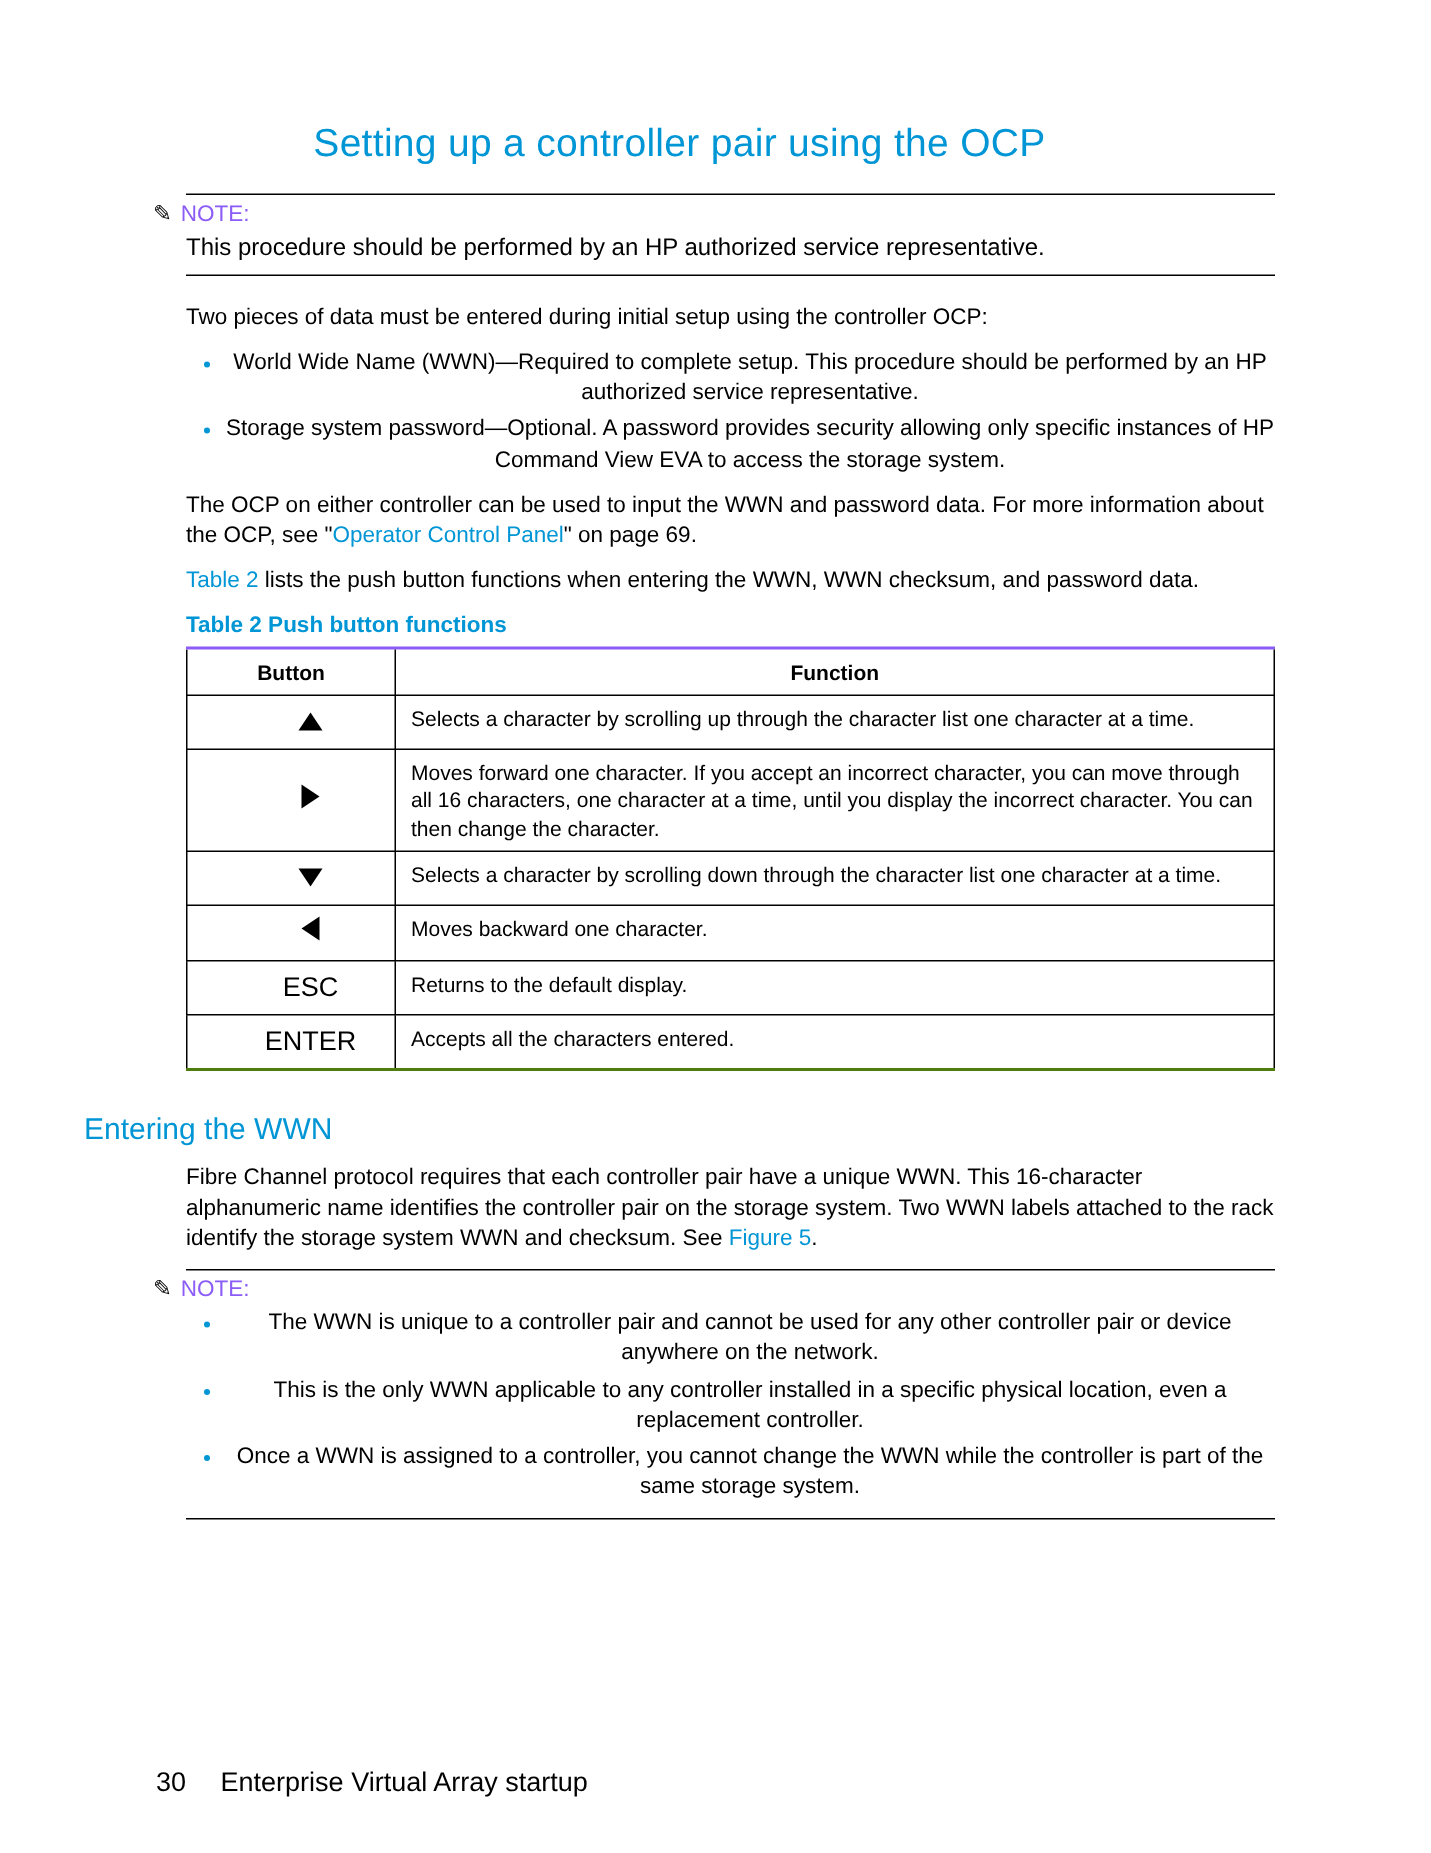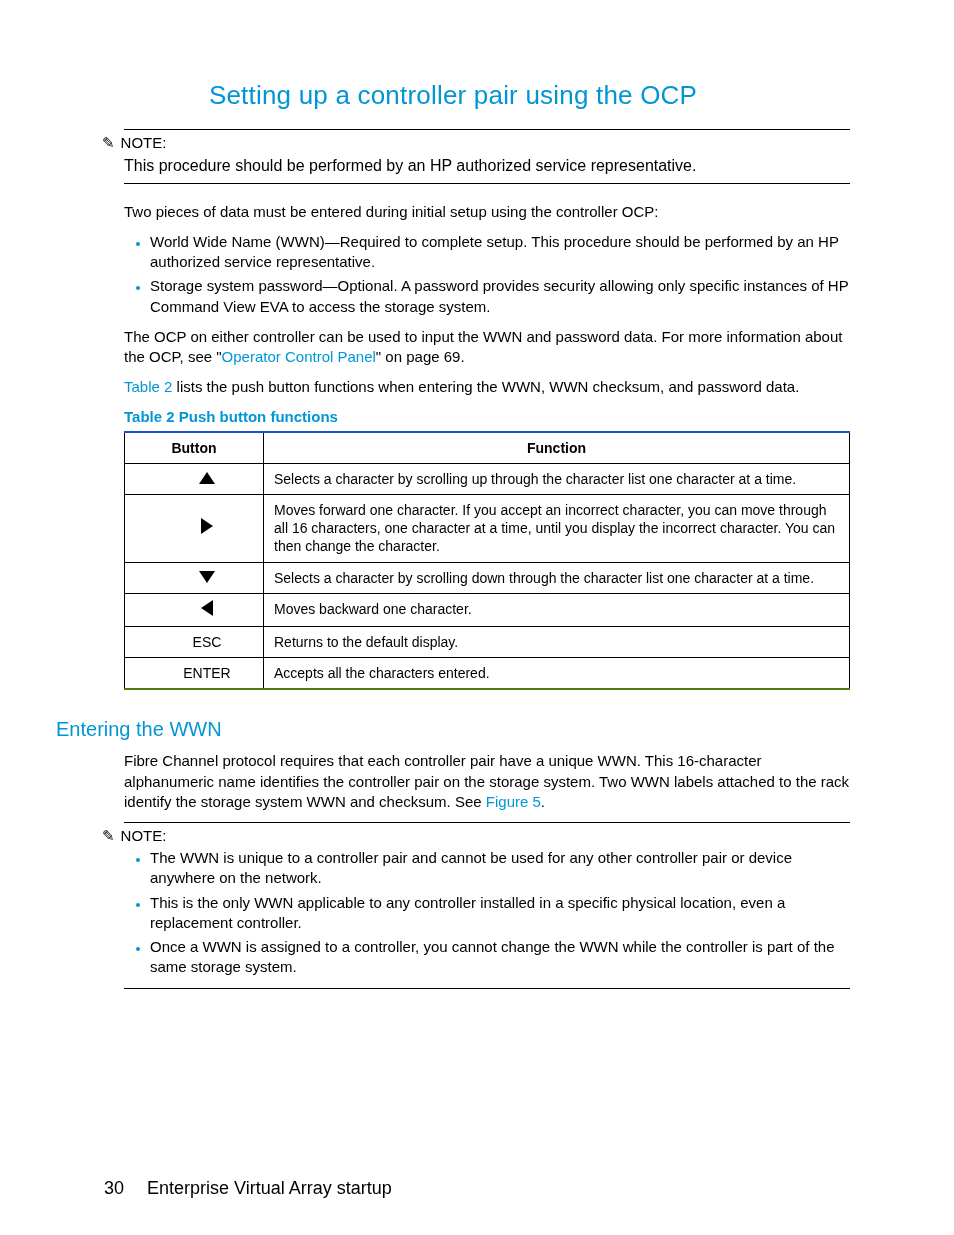--- a/index.html
+++ b/index.html
@@ -42,21 +42,21 @@
     gap: 6px;
     margin-bottom: 4px;
   }
   .note-icon {
     font-size: 15px;
     line-height: 1;
     color: #000;
     margin-left: -22px;
   }
   .note-label {
-    color: #000000;
+    color: #8b5cf6;
     font-weight: normal;
     font-size: 15px;
   }
   .note-text {
     font-size: 16px;
     line-height: 1.35;
     margin: 0 0 6px 0;
   }
   .body-block {
     margin-left: 68px;
@@ -68,20 +68,21 @@
     margin: 0 0 10px 0;
   }
   ul.body-list {
     margin: 4px 0 10px 0;
     padding-left: 26px;
   }
   ul.body-list li {
     font-size: 15px;
     line-height: 1.35;
     margin-bottom: 4px;
+    text-align: center;
   }
   ul.body-list li::marker {
     color: #0096d6;
     font-size: 12px;
   }
   .link {
     color: #0096d6;
   }
   .table-caption {
     color: #0096d6;
@@ -100,29 +101,29 @@
   table.pb th, table.pb td {
     border: 1px solid #000;
     padding: 6px 10px;
     font-size: 14px;
     line-height: 1.3;
     vertical-align: top;
   }
   table.pb th {
     font-weight: bold;
     text-align: center;
-    border-top: 2px solid #1d4ed8;
+    border-top: 2px solid #8b5cf6;
   }
   table.pb th.col-btn {
     width: 118px;
   }
   table.pb td.btn-cell {
     text-align: center;
     font-weight: normal;
-    font-size: 14px;
+    font-size: 18px;
     vertical-align: middle;
     padding-left: 36px;
   }
   table.pb tr:last-child td {
     border-bottom: 2px solid #4d7c0f;
   }
   .tri {
     display: inline-block;
   }
   .tri-up {

